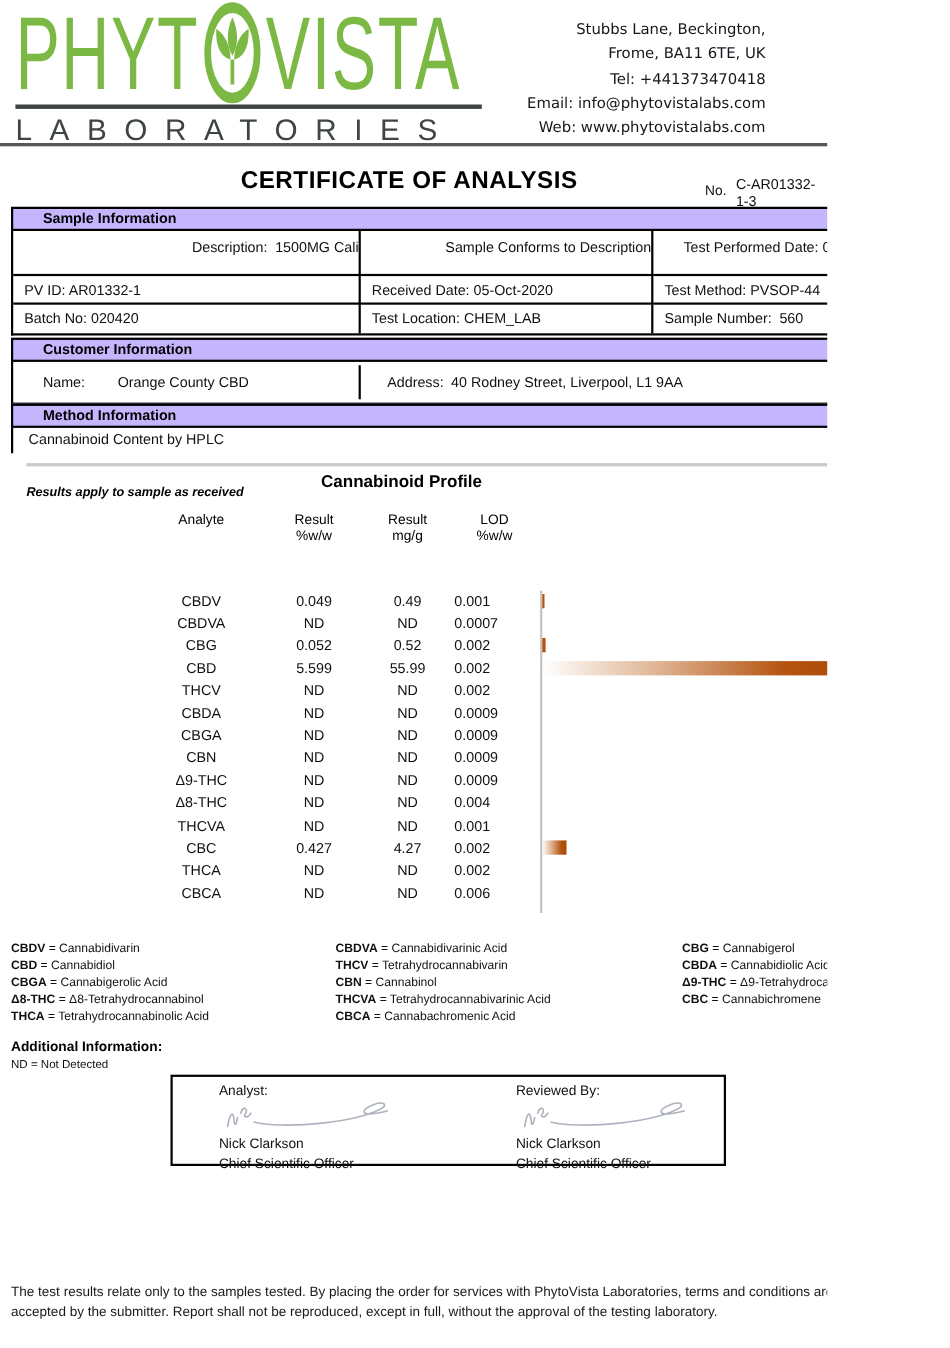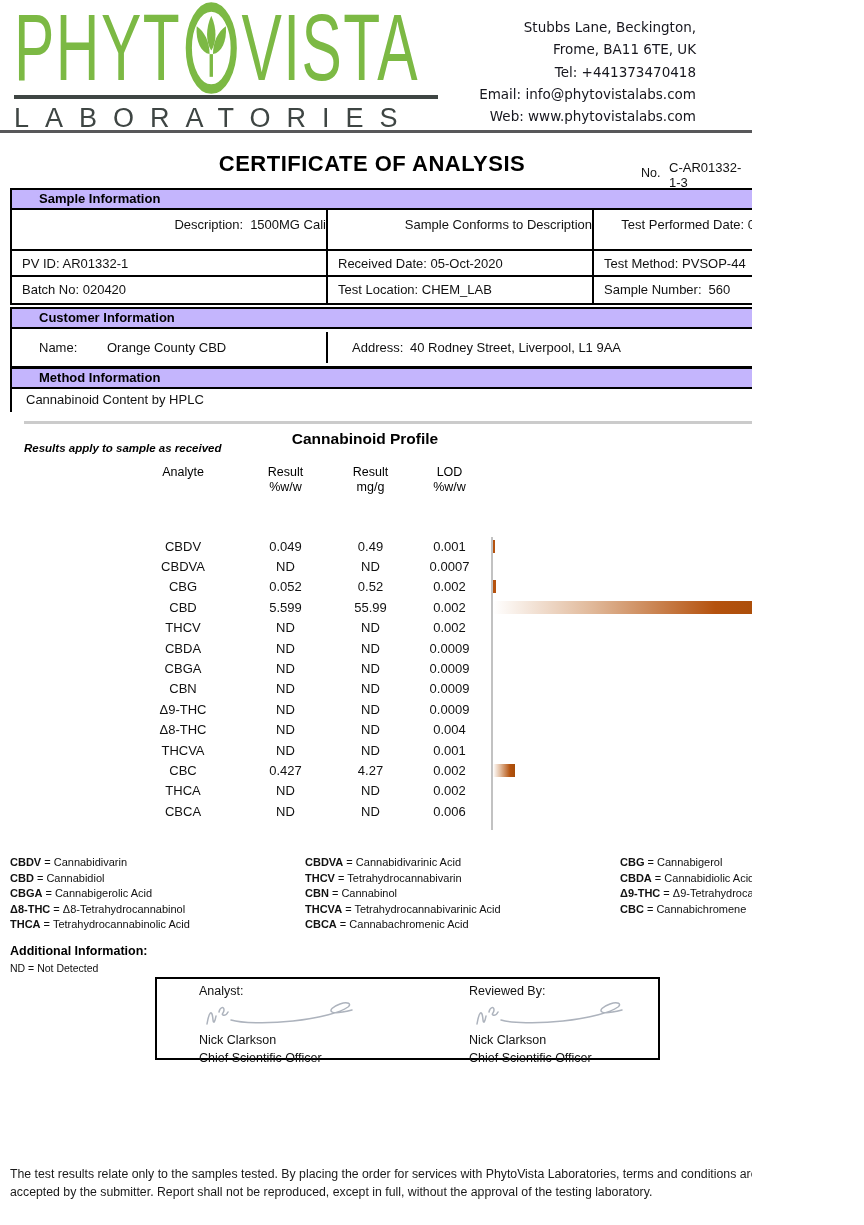--- a/index.html
+++ b/index.html
@@ -47,21 +47,21 @@
   
   .profile-note{position:absolute;left:24px;top:442px;font-size:11.5px;font-weight:bold;font-style:italic;color:#000;}
   .profile-title{position:absolute;left:0;top:430px;width:730px;text-align:center;
                  font-size:15.5px;font-weight:bold;color:#000;}
   .phead{position:absolute;left:0;top:465px;display:flex;font-size:12.5px;color:#000;}
   .phead .hcell{text-align:center;line-height:15px;}
   .c-sp{width:123px;flex:0 0 auto;}
   .c-analyte{width:120px;flex:0 0 auto;text-align:center;}
   .c-pct{width:85px;flex:0 0 auto;text-align:center;}
   .c-mgg{width:85px;flex:0 0 auto;text-align:center;}
-  .c-lod{width:73px;flex:0 0 auto;text-align:center;}
+  .c-lod{width:73px;flex:0 0 auto;text-align:left;}
   #profile-rows{position:absolute;left:0;top:536px;width:864px;}
   .prow{display:flex;align-items:center;height:20.4px;font-size:13px;color:#111;}
   .c-bar{flex:1;display:flex;align-items:center;}
   .bar{height:13px;margin-left:7px;}
   .chart-axis{position:absolute;left:491px;top:537px;width:2px;height:293px;background:#c2c2c2;}
 
   
   .abbr-wrap{position:absolute;left:10px;top:855px;width:846px;display:flex;}
   .abbr-col{font-size:11px;line-height:15.6px;color:#111;}
   .abbr-col1{width:295px;}

